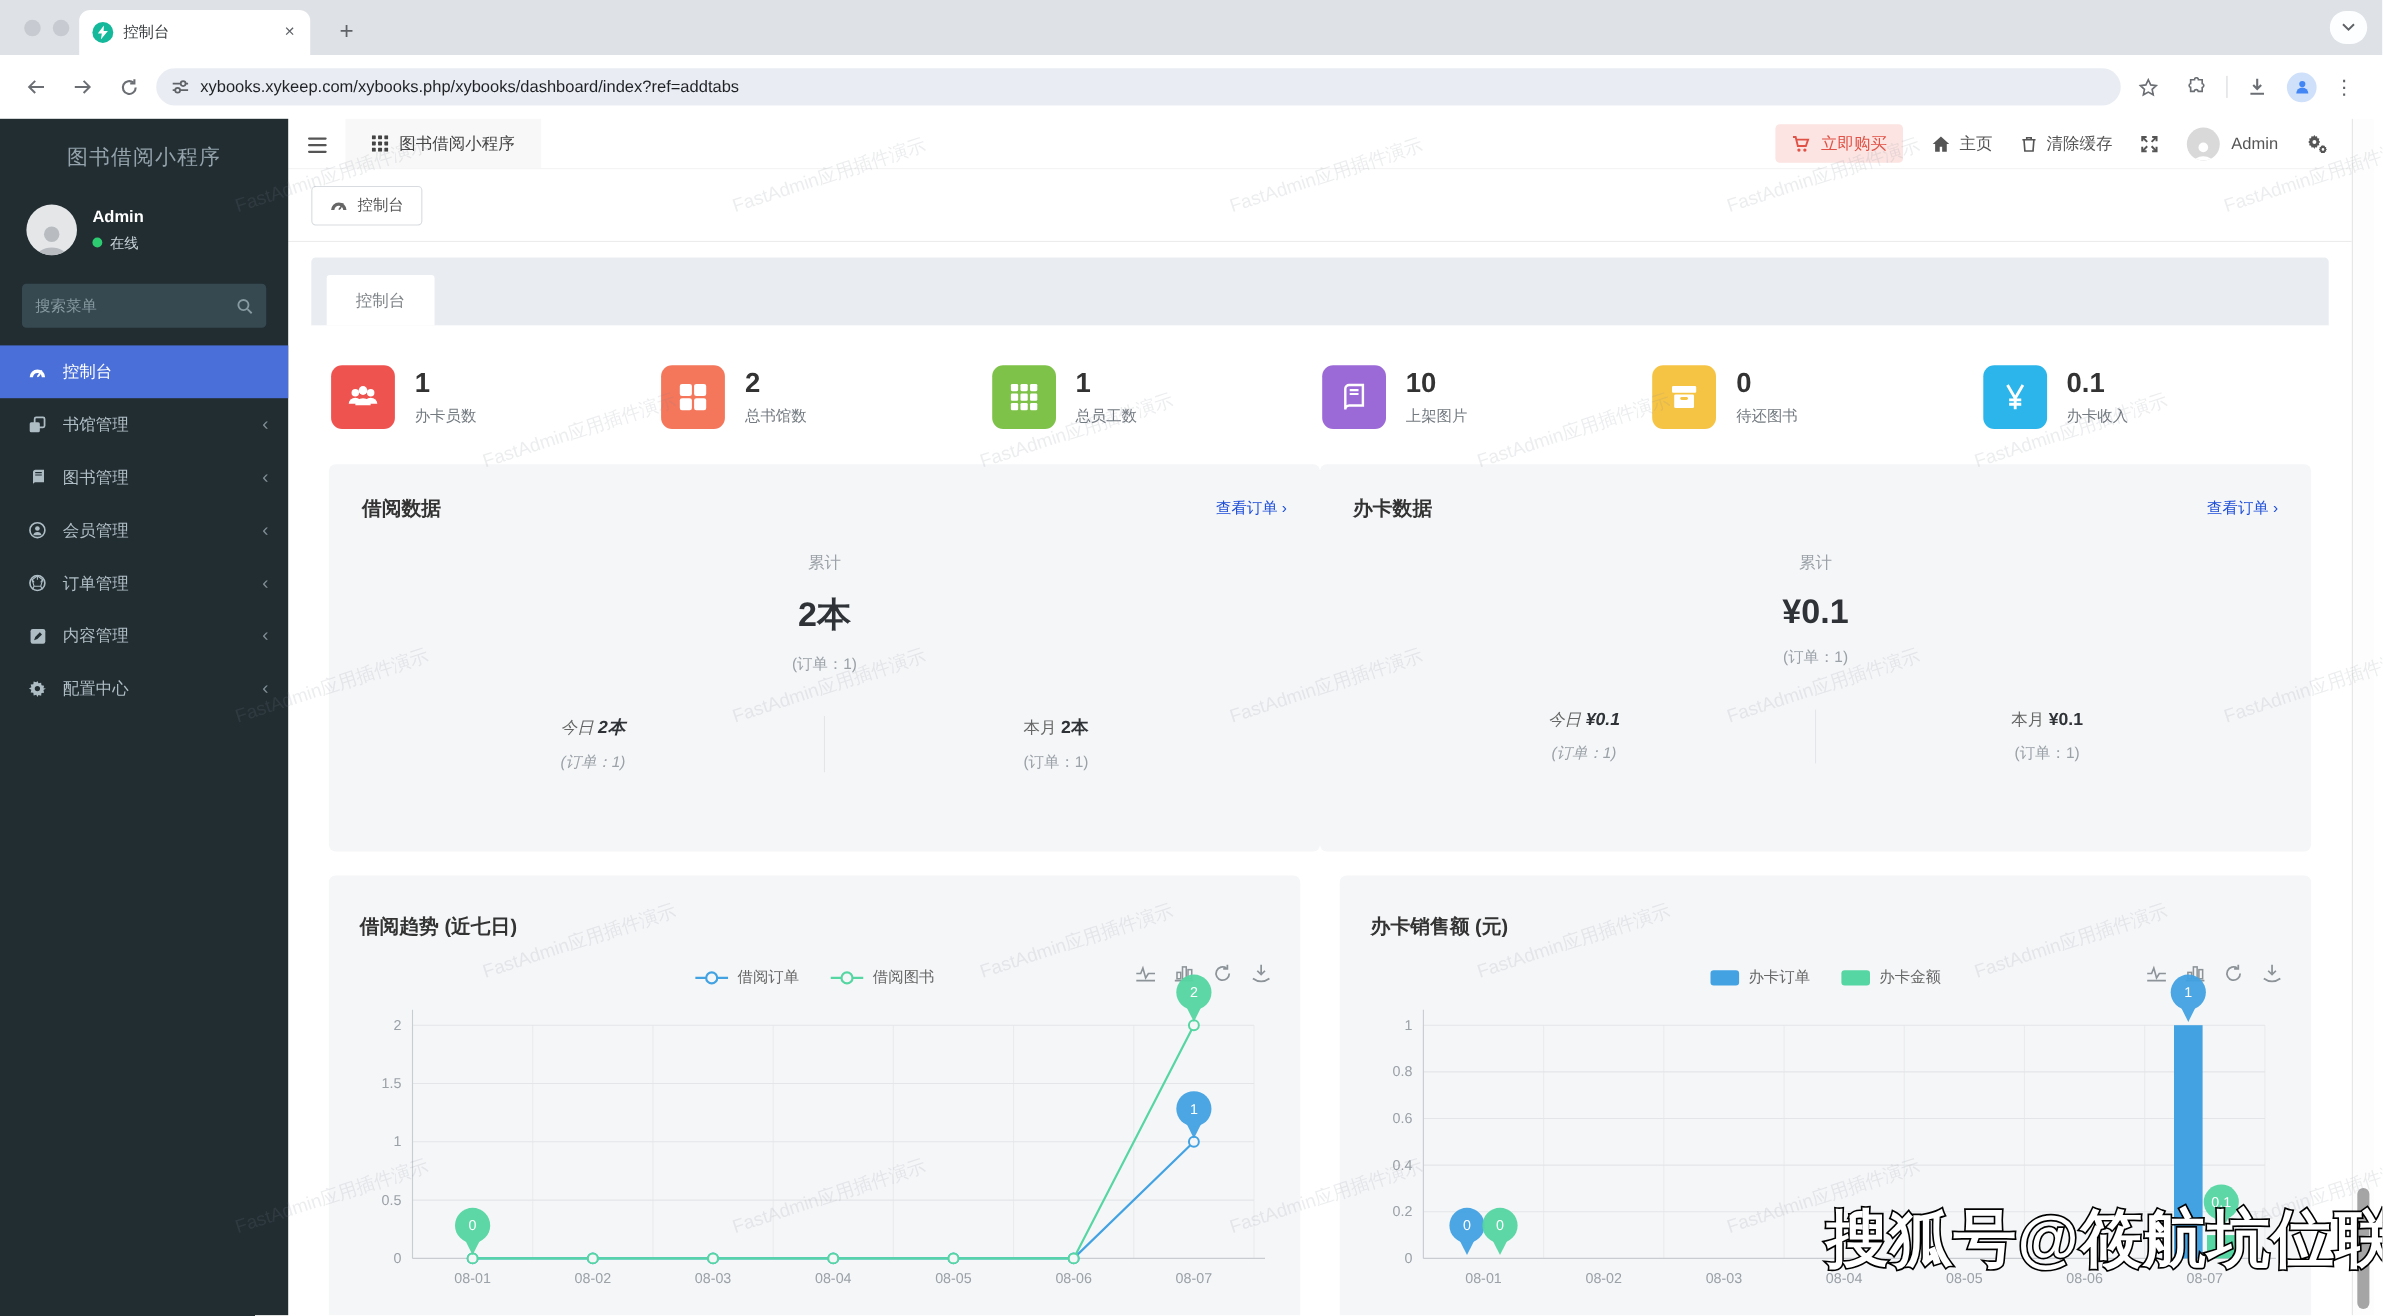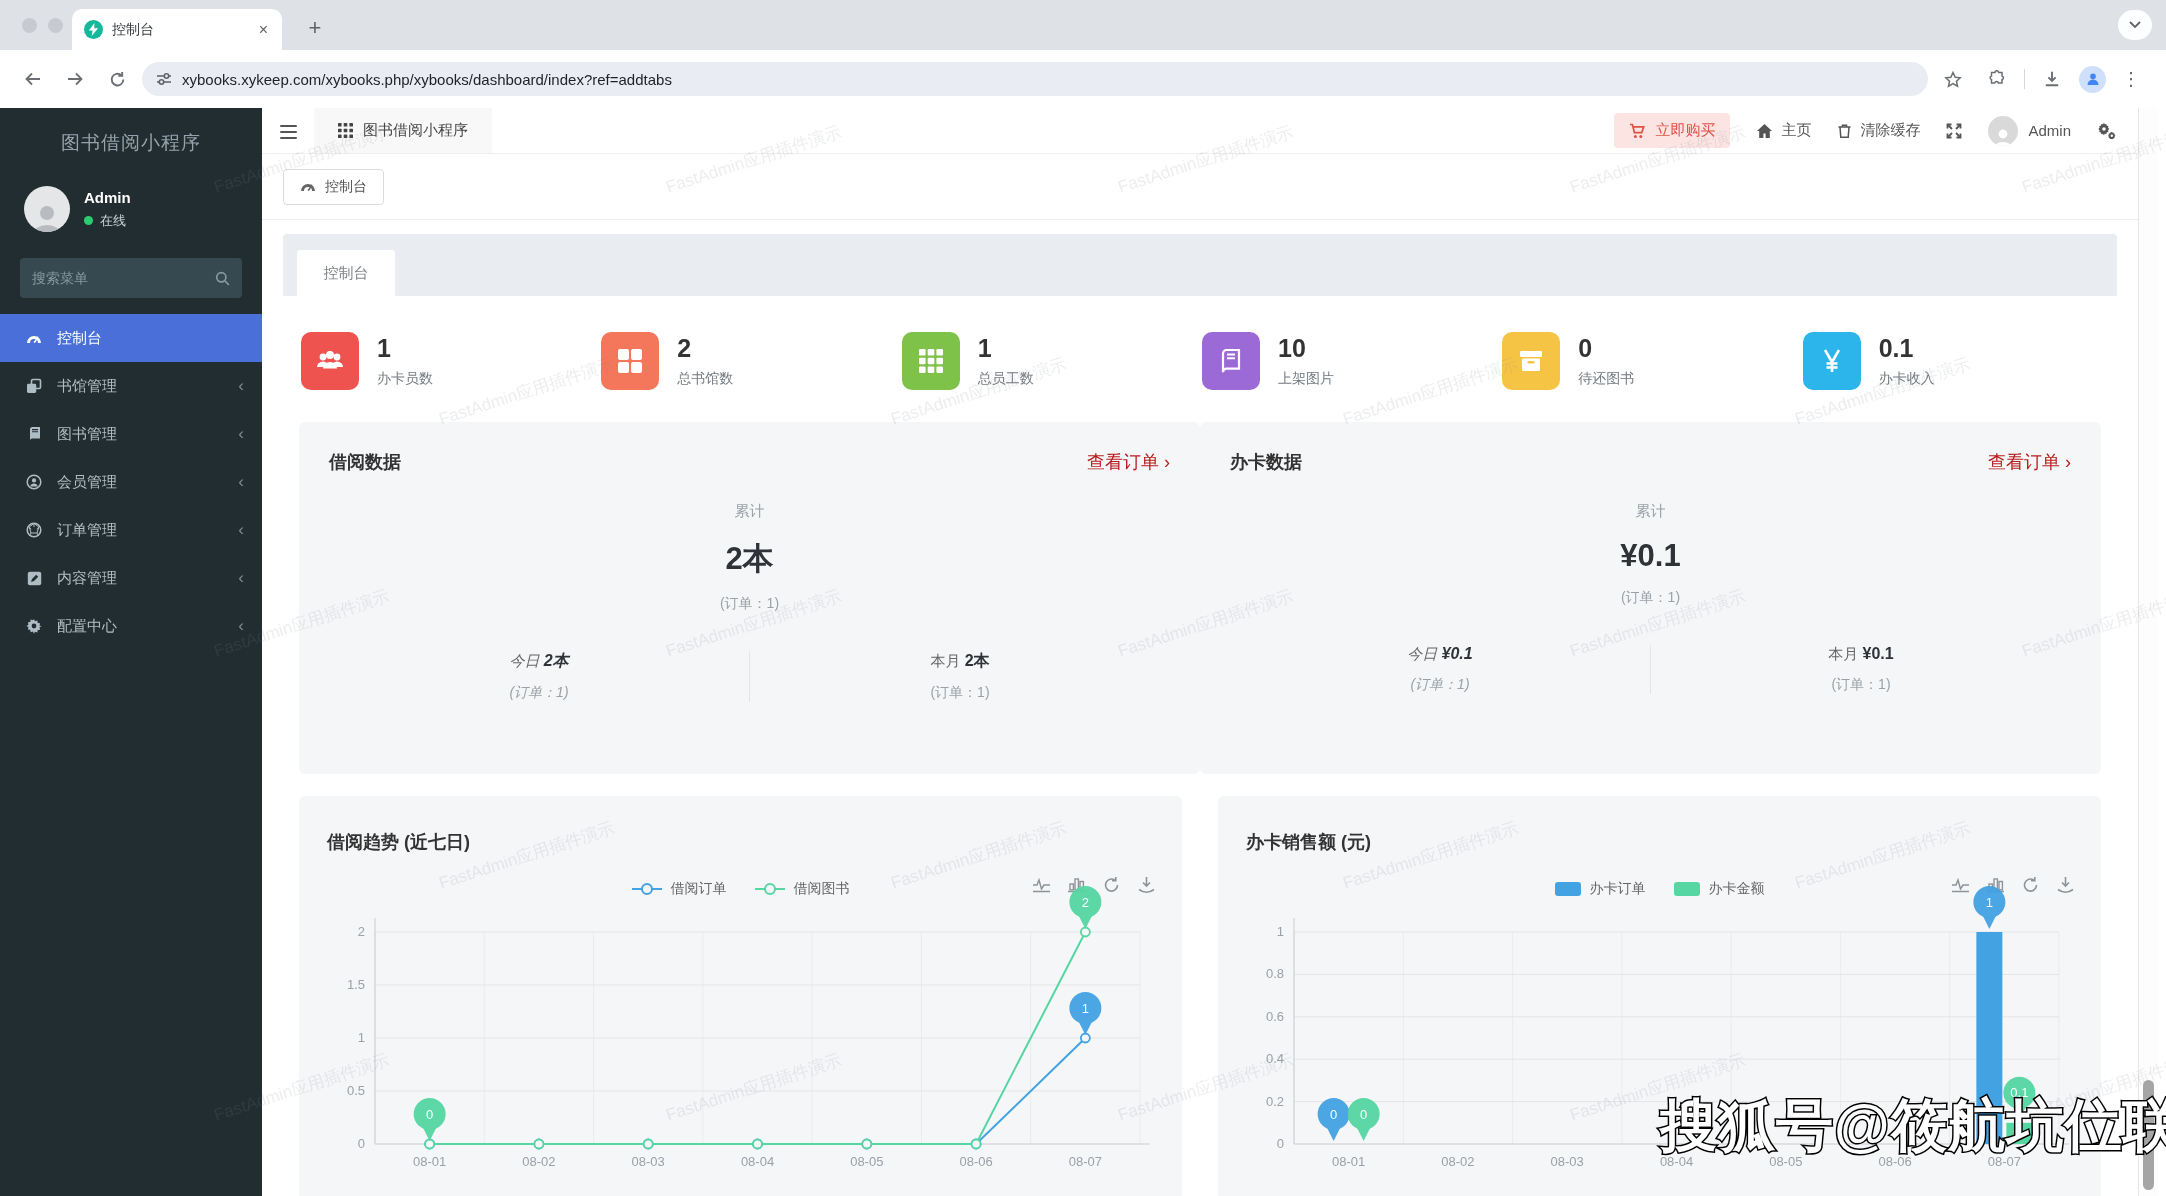--- a/index.html
+++ b/index.html
@@ -78,21 +78,21 @@
   .stat { flex:1; display:flex; align-items:center; gap:18px; padding-left:2px; }
   .stat-ic { width:58px; height:58px; border-radius:10px; color:#fff; display:flex; align-items:center; justify-content:center; flex:none; }
   .stat-num { font-size:25px; font-weight:bold; color:#333; }
   .stat-lbl { font-size:14px; color:#737a80; margin-top:7px; }
 
   
   .cards { display:flex; margin-top:32px; }
   .dcard { flex:1; background:#f5f6f8; border-radius:6px; padding:28px 30px 24px; height:352px; }
   .dcard-head { display:flex; align-items:center; justify-content:space-between; }
   .dcard-title { font-size:18px; font-weight:bold; color:#333; }
-  .dcard-link { font-size:18px; color:#b91c1c; }
+  .dcard-link { font-size:14px; color:#1d4ed8; }
   .dcard-total { text-align:center; margin-top:28px; }
   .tl { font-size:15px; color:#9aa1a7; }
   .tv { font-size:31px; font-weight:bold; color:#2f3337; margin-top:17px; }
   .ts { font-size:14px; color:#9aa1a7; margin-top:15px; }
   .dcard-cols { display:flex; margin-top:38px; }
   .dcol { flex:1; text-align:center; }
   .dcol:first-child { border-right:1px solid #e3e5e8;font-style:italic; }
   .dv { font-size:15px; color:#666; }
   .dv b { font-size:16px; color:#2f3337; }
   .ds { font-size:14px; color:#9aa1a7; margin-top:12px; }

